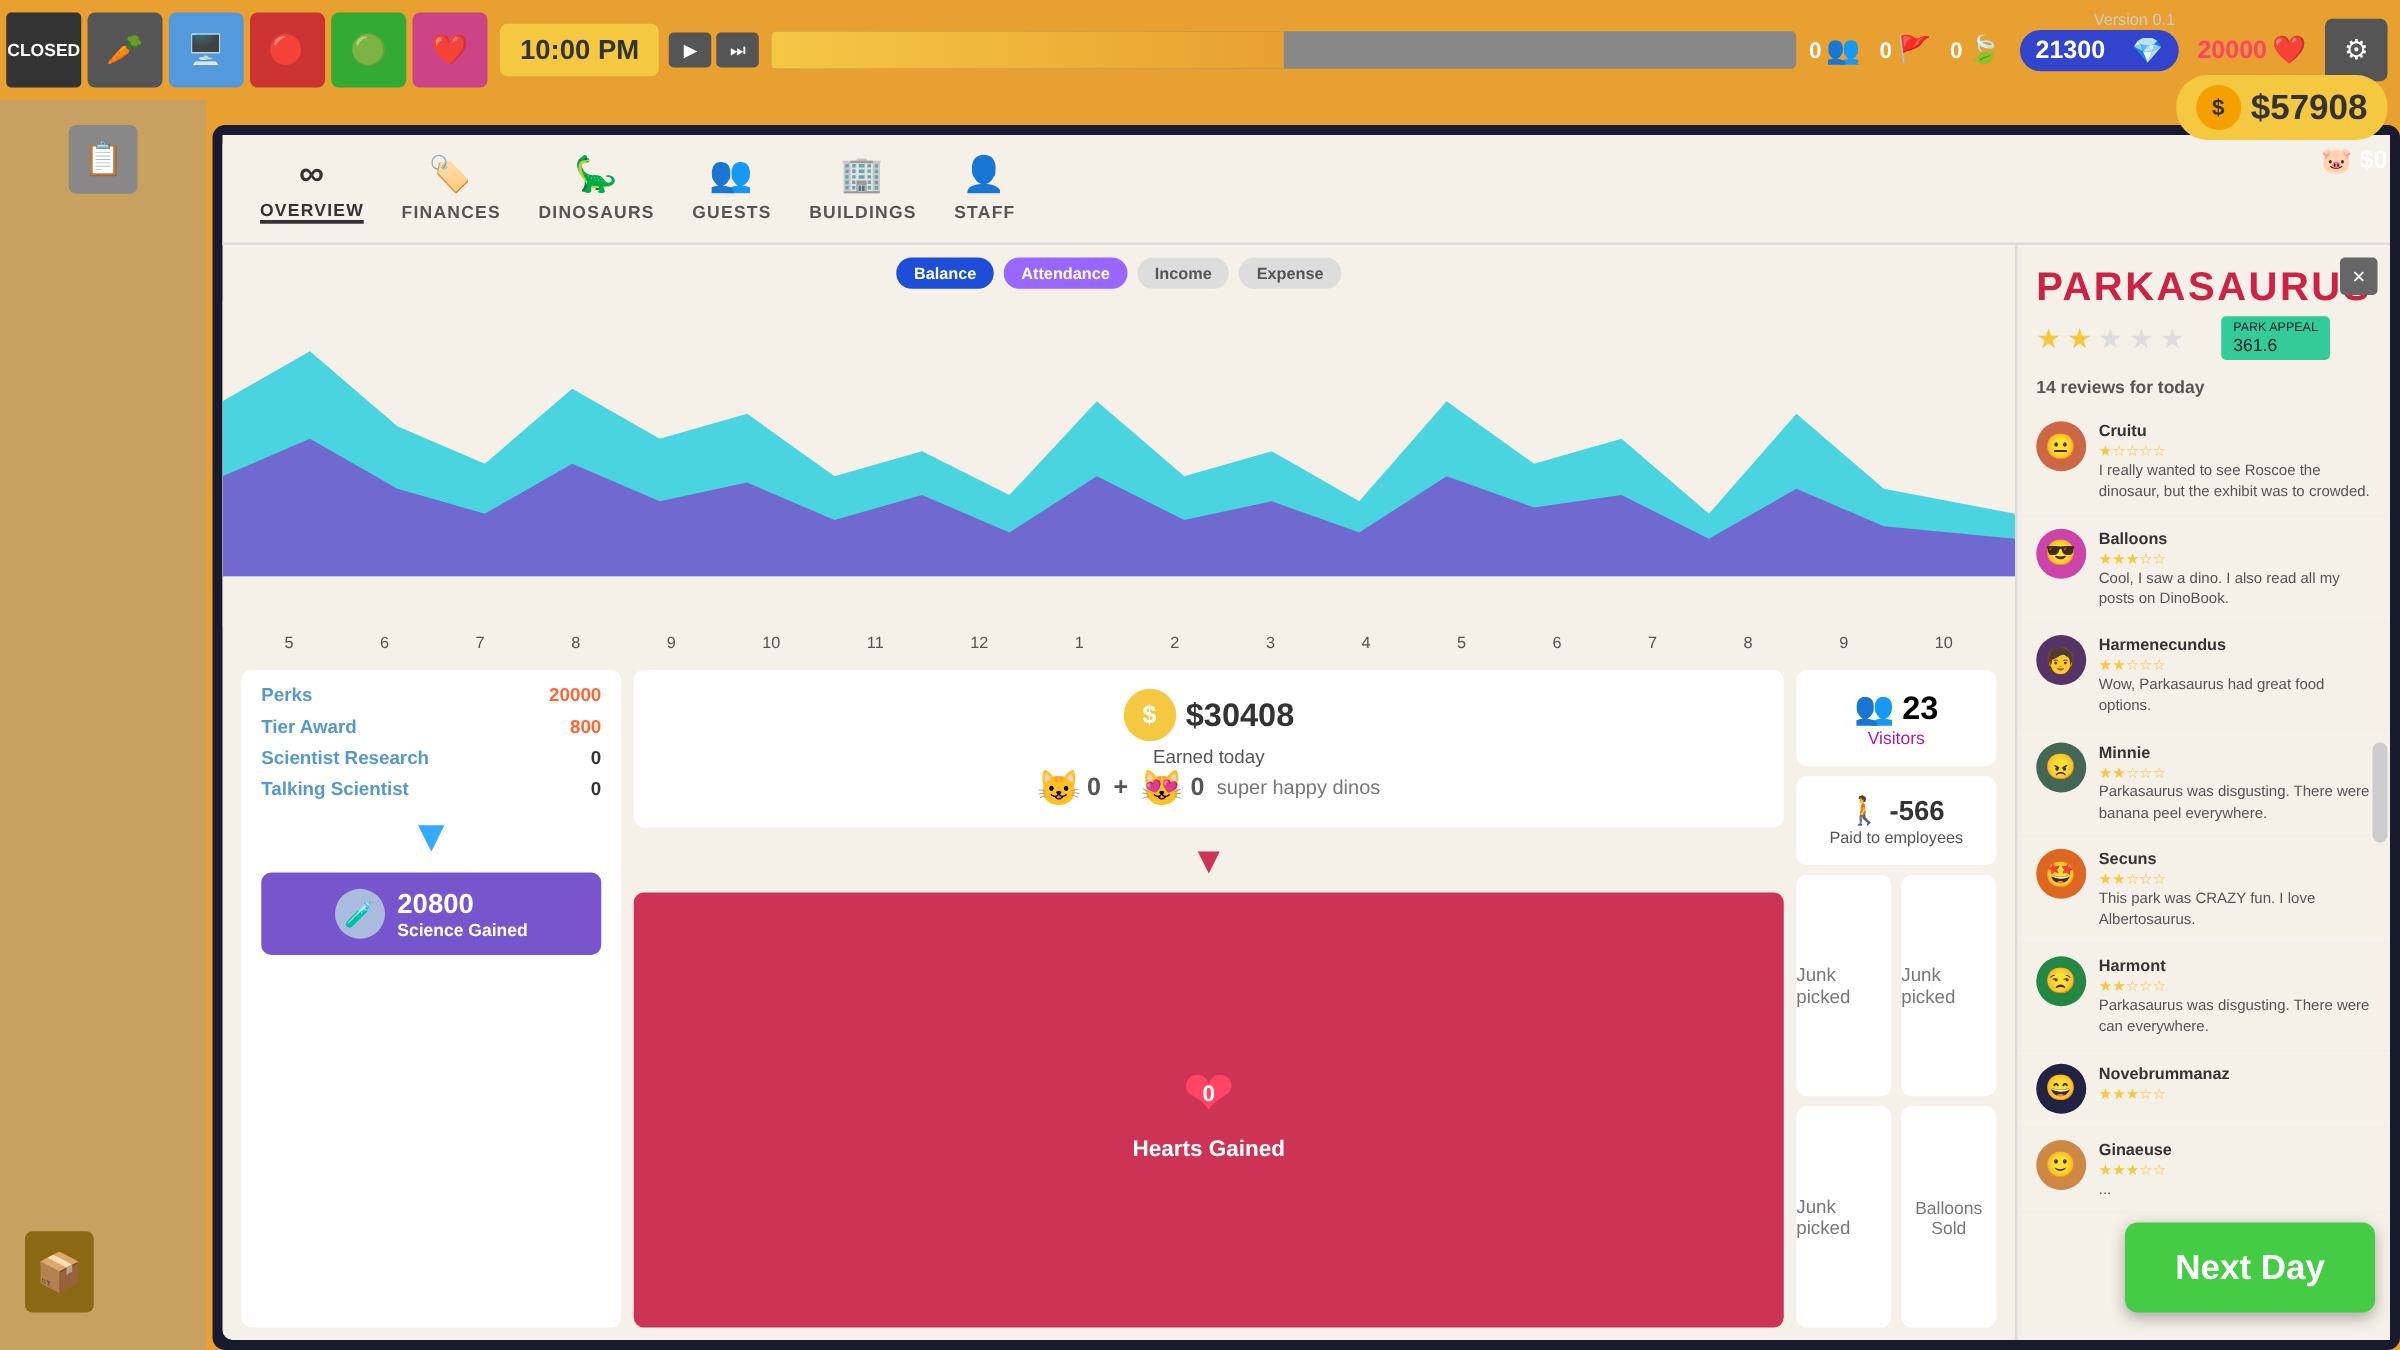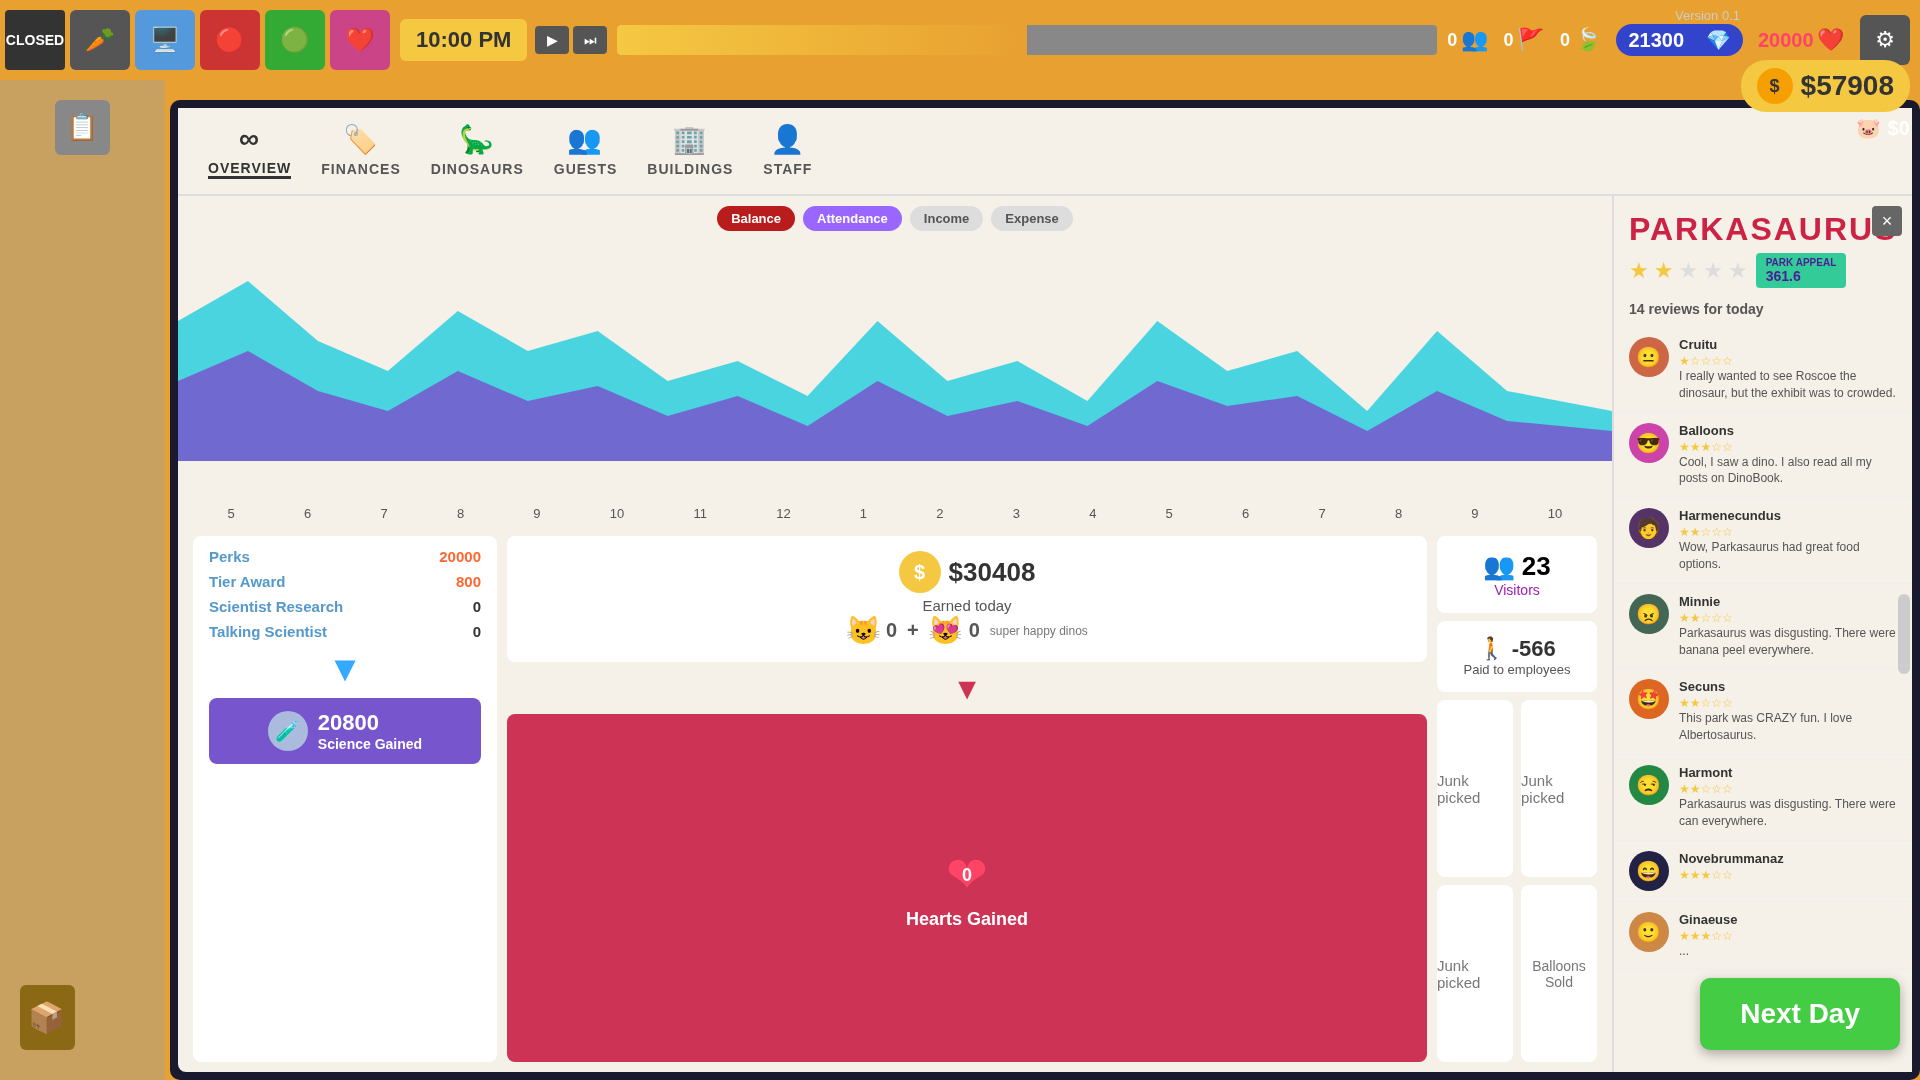--- a/index.html
+++ b/index.html
@@ -250,21 +250,21 @@
 
     .filter-btn {
       padding: 5px 14px;
       border-radius: 15px;
       font-size: 13px;
       font-weight: bold;
       cursor: pointer;
       border: none;
     }
 
-    .filter-btn.balance { background: #b91c1c; color: #fff; }
+    .filter-btn.balance { background: #1d4ed8; color: #fff; }
     .filter-btn.attendance { background: #9966ff; color: #fff; }
     .filter-btn.income { background: #ddd; color: #555; }
     .filter-btn.expense { background: #ddd; color: #555; }
 
     
     .chart-area {
       height: 260px;
       position: relative;
       overflow: hidden;
       background: #f5f0e8;
@@ -492,26 +492,26 @@
       gap: 5px;
       padding: 0 15px 8px;
     }
 
     .star { font-size: 22px; }
     .star.filled { color: #f5c842; }
     .star.empty { color: #ddd; }
 
     .park-appeal-badge {
       background: #33cc99;
-      color: #4c1d95;
+      color: #0f172a;
       font-size: 13px;
-      font-weight: bold;
+      font-weight: normal;
       padding: 4px 10px;
       border-radius: 4px;
-      margin-left: 3px;
+      margin-left: 24px;
     }
 
     .reviews-count {
       padding: 5px 15px 10px;
       font-size: 14px;
       color: #555;
       font-weight: bold;
     }
 
     .reviews-list {
@@ -870,21 +870,21 @@
               <div class="dinos-row">
                 <div class="dino-count">
                   <span class="dino-emoji">😺</span>
                   <span style="font-weight:bold;font-size:20px;">0</span>
                 </div>
                 <span style="font-size:20px;font-weight:bold;">+</span>
                 <div class="dino-count">
                   <span class="dino-emoji">😻</span>
                   <span style="font-weight:bold;font-size:20px;">0</span>
                 </div>
-                <span style="font-size:12px;color:#777;">super happy dinos</span>
+                <span style="font-size:16px;color:#777;">super happy dinos</span>
               </div>
             </div>
 
             <div class="red-arrow-down">▼</div>
 
             <div style="background:#cc3355;border-radius:8px;color:#fff;display:flex;flex-direction:column;align-items:center;justify-content:center;padding:15px;flex:1;">
               <div style="position:relative;display:inline-block;">
                 <span style="font-size:50px;color:#ff4466;">❤</span>
                 <span style="position:absolute;top:50%;left:50%;transform:translate(-50%,-50%);font-size:18px;font-weight:bold;color:#fff;">0</span>
               </div>

